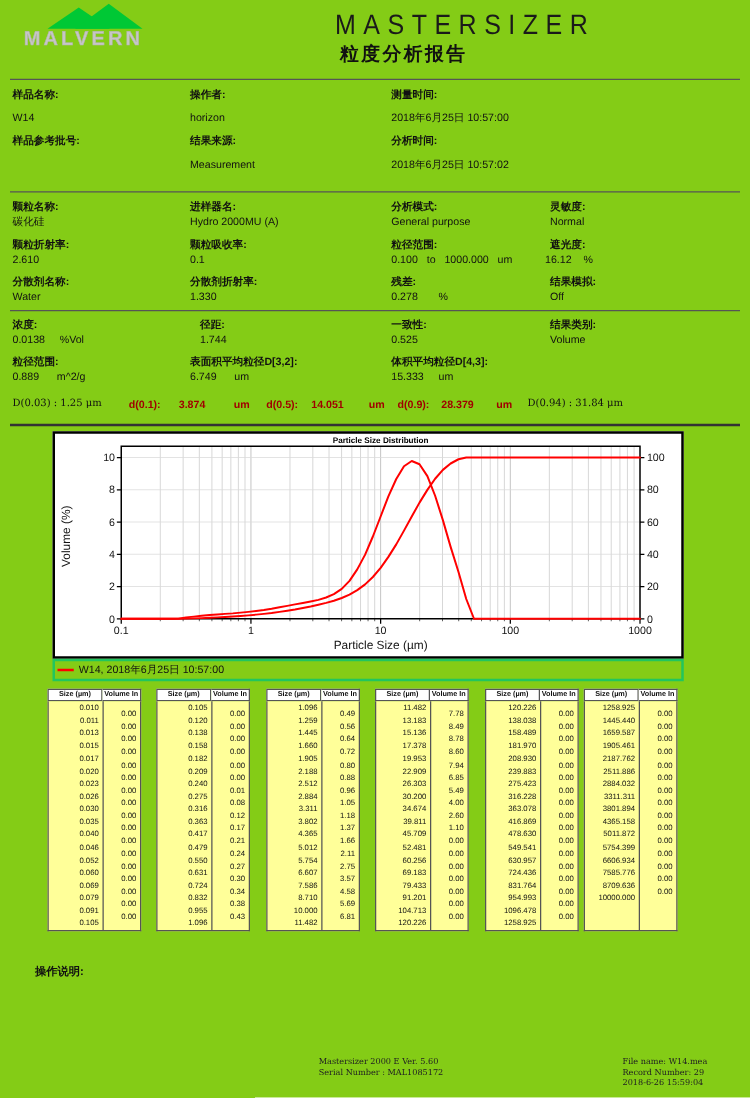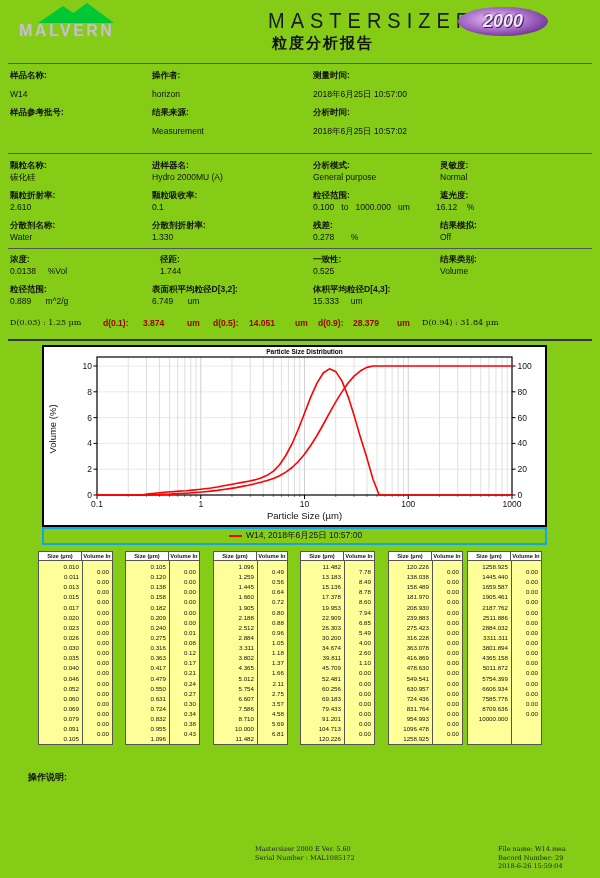--- a/index.html
+++ b/index.html
@@ -15,22 +15,22 @@
   .mastersizer{position:absolute;left:268px;top:8px;font-size:20px;letter-spacing:6px;
                font-weight:500;transform:scaleY(1.12);transform-origin:top left;color:#1a1a1a;}
   .badge2000{position:absolute;left:458px;top:7px;width:90px;height:29px;border-radius:50%;
              background:radial-gradient(ellipse at 42% 42%, #e9cdf2 0%, #b279d2 38%, #7a3fa0 70%, #45195f 100%);
              display:flex;align-items:center;justify-content:center;
              color:#f3e4fa;font-size:18px;font-style:italic;font-weight:bold;
              text-shadow:1px 1px 0 #3a1552, -1px -1px 0 #8a55aa;}
   .report-title{position:absolute;left:272px;top:34px;font-size:15px;font-weight:bold;letter-spacing:2px;}
   
   .chart-box{position:absolute;left:42px;top:345px;width:505px;height:182px;border:2px solid #000;box-sizing:border-box;background:#fff;}
-  .legend-box{position:absolute;left:42px;top:527px;width:505px;height:18px;border:2px solid #0ea5e9;box-sizing:border-box;
-              display:flex;align-items:center;font-size:8.5px;justify-content:center;}
+  .legend-box{position:absolute;left:42px;top:527px;width:505px;height:18px;border:2px solid #22c55e;box-sizing:border-box;
+              display:flex;align-items:center;font-size:8.5px;}
   .legend-line{display:inline-block;width:13px;height:2px;background:#ff0000;margin:0 4px 0 2px;}
   svg{font-family:"Liberation Sans",sans-serif;}
   
   #tables{position:absolute;left:38px;top:551px;width:510px;height:195px;}
   .size-table{position:absolute;top:0;width:75px;height:194px;box-sizing:border-box;}
   .st-head{display:flex;height:10px;}
   .st-head div{box-sizing:border-box;border:1px solid #555;background:#fff;font-size:5.8px;font-weight:bold;
                text-align:center;line-height:8.5px;}
   .st-head .c1{width:44px;}
   .st-head .c2{width:31px;border-left:none;}
@@ -47,21 +47,20 @@
 <body>
 
 <div class="page">
 
   <svg style="position:absolute;left:14px;top:2px" width="135" height="42">
     <polygon points="24,21 49,4 74,21" fill="#00c835"></polygon>
     <polygon points="46,21 73,1 100,21" fill="#00c835"></polygon>
     <text x="5" y="34" font-size="16" font-weight="bold" letter-spacing="2.5" fill="#c6c6c6" stroke="#b2b2b2" stroke-width="0.4">MALVERN</text>
   </svg>
   <div class="mastersizer">MASTERSIZER</div>
-  <div class="badge2000">2000</div>
   <div class="report-title">粒度分析报告</div>
 
   <div class="hr" style="top:63px"></div>
 
   <span class="lbl" style="left:10px;top:70px">样品名称:</span>
   <span class="lbl" style="left:152px;top:70px">操作者:</span>
   <span class="lbl" style="left:313px;top:70px">测量时间:</span>
   <span class="val" style="left:10px;top:89px">W14</span>
   <span class="val" style="left:152px;top:89px">horizon</span>
   <span class="val" style="left:313px;top:89px">2018年6月25日 10:57:00</span>

